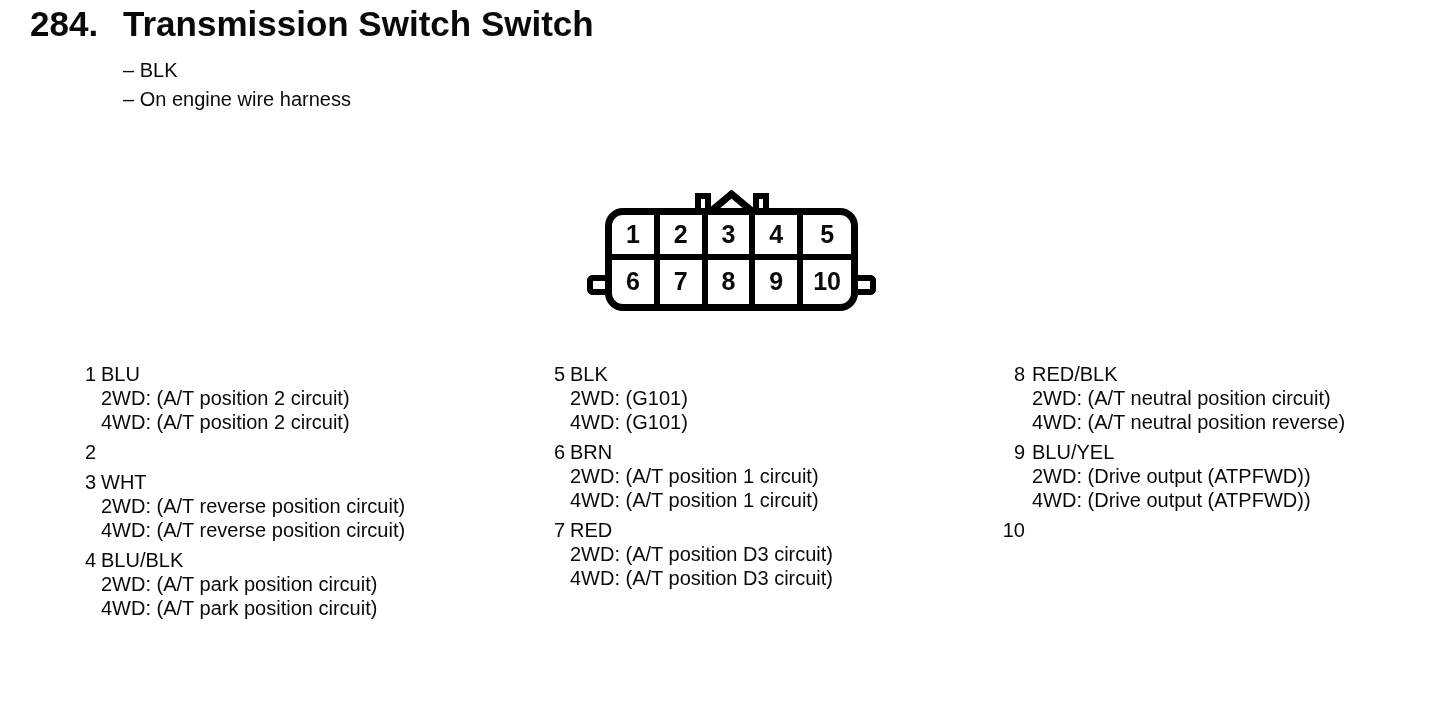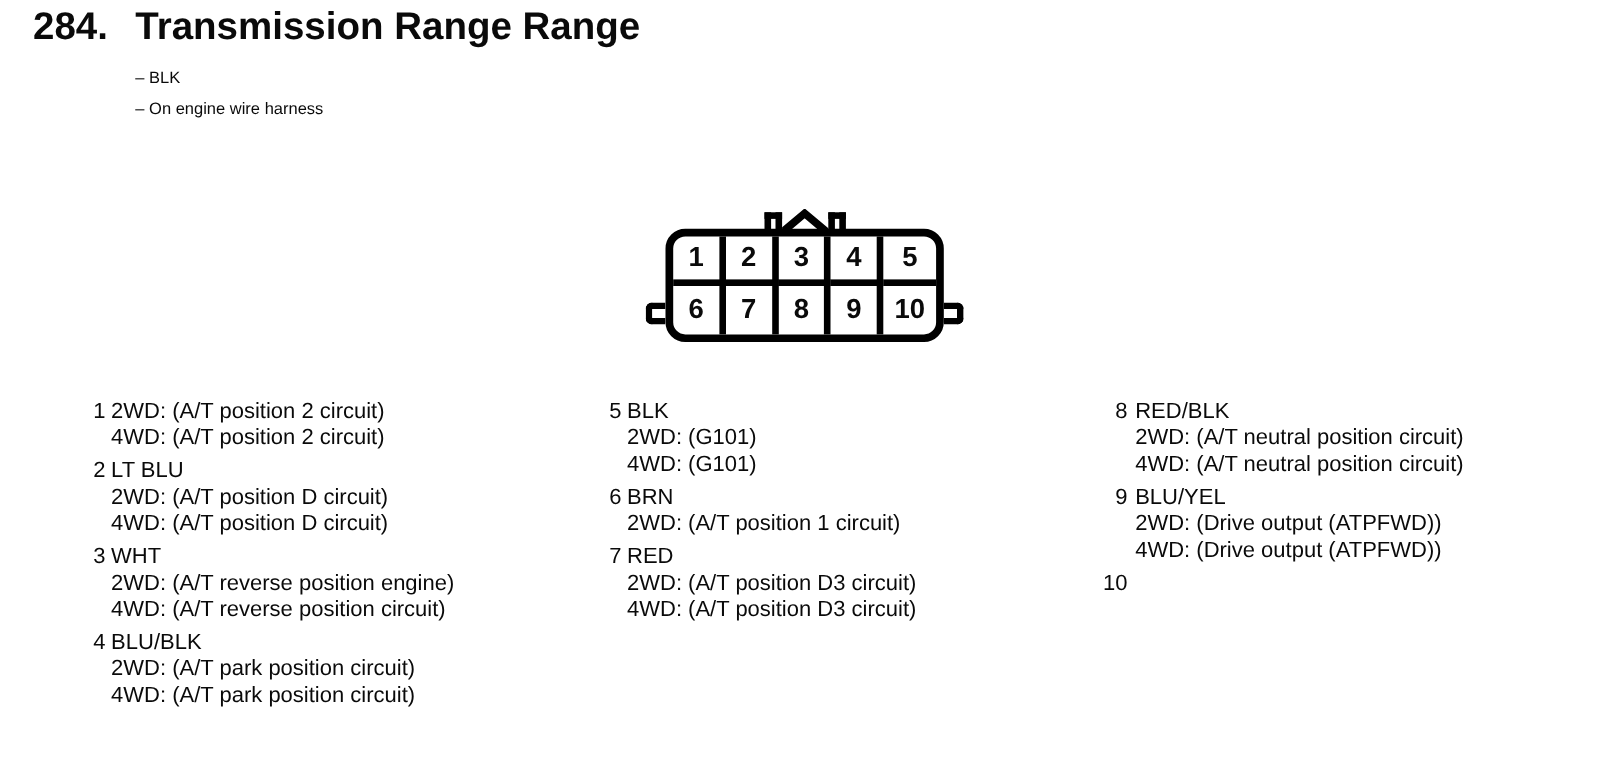--- a/index.html
+++ b/index.html
@@ -3,21 +3,21 @@
 <meta charset="utf-8">
 <style>
   html,body{margin:0;padding:0;background:#fff;}
   .page{
     position:relative;width:1456px;height:712px;background:#ffffff;
     font-family:"Liberation Sans", sans-serif;color:#0a0a0a;overflow:hidden;
   }
   
   .hdr{position:absolute;left:30px;top:5px;display:flex;font-weight:bold;font-size:35px;line-height:38px;}
   .hdr-num{width:93px;flex:none;}
-  .attrs{position:absolute;left:123px;top:56px;font-size:15px;line-height:29px;}
+  .attrs{position:absolute;left:123px;top:56px;font-size:20px;line-height:29px;}
   
   .connector{position:absolute;left:587px;top:190px;width:291px;height:126px;}
   .shell{
     position:absolute;left:18px;top:18px;width:239px;height:89px;
     border:7px solid #000;border-radius:18px;background:#fff;
   }
   .pin-grid{display:grid;width:100%;height:100%;grid-template-columns:repeat(5,1fr);grid-template-rows:1fr 1fr;}
   .cell{display:flex;align-items:center;justify-content:center;font-weight:bold;font-size:25px;}
   .cell:not(:nth-child(5n)){border-right:6px solid #000;}
   .cell:nth-child(-n+5){border-bottom:6px solid #000;}
@@ -38,21 +38,21 @@
   .col1 .num,.col2 .num{width:20px;margin-right:5px;}
   .col3 .num{width:28px;margin-right:7px;}
 </style>
 </head>
 <body>
 
 <div class="page">
 
   <div class="hdr">
     <span class="hdr-num">284.</span>
-    <span>Transmission Range Range</span>
+    <span>Transmission Switch Switch</span>
   </div>
 
   <div class="attrs">
     <div>– BLK</div>
     <div>– On engine wire harness</div>
   </div>
 
   <div class="connector">
     <svg class="peak" viewBox="0 0 291 26">
       <path d="M123 22 L144.5 4 L166 22" fill="none" stroke="#000" stroke-width="7"></path>
@@ -74,37 +74,33 @@
         <div class="cell">9</div>
         <div class="cell">10</div>
       </div>
     </div>
   </div>
 
   <div class="col col1">
     <div class="entry">
       <div class="num">1</div>
       <div>
+        <div>BLU</div>
         <div>2WD: (A/T position 2 circuit)</div>
         <div>4WD: (A/T position 2 circuit)</div>
       </div>
     </div>
     <div class="entry">
       <div class="num">2</div>
-      <div>
-        <div>LT BLU</div>
-        <div>2WD: (A/T position D circuit)</div>
-        <div>4WD: (A/T position D circuit)</div>
-      </div>
     </div>
     <div class="entry">
       <div class="num">3</div>
       <div>
         <div>WHT</div>
-        <div>2WD: (A/T reverse position engine)</div>
+        <div>2WD: (A/T reverse position circuit)</div>
         <div>4WD: (A/T reverse position circuit)</div>
       </div>
     </div>
     <div class="entry">
       <div class="num">4</div>
       <div>
         <div>BLU/BLK</div>
         <div>2WD: (A/T park position circuit)</div>
         <div>4WD: (A/T park position circuit)</div>
       </div>
@@ -118,39 +114,40 @@
         <div>BLK</div>
         <div>2WD: (G101)</div>
         <div>4WD: (G101)</div>
       </div>
     </div>
     <div class="entry">
       <div class="num">6</div>
       <div>
         <div>BRN</div>
         <div>2WD: (A/T position 1 circuit)</div>
+        <div>4WD: (A/T position 1 circuit)</div>
       </div>
     </div>
     <div class="entry">
       <div class="num">7</div>
       <div>
         <div>RED</div>
         <div>2WD: (A/T position D3 circuit)</div>
         <div>4WD: (A/T position D3 circuit)</div>
       </div>
     </div>
   </div>
 
   <div class="col col3">
     <div class="entry">
       <div class="num">8</div>
       <div>
         <div>RED/BLK</div>
         <div>2WD: (A/T neutral position circuit)</div>
-        <div>4WD: (A/T neutral position circuit)</div>
+        <div>4WD: (A/T neutral position reverse)</div>
       </div>
     </div>
     <div class="entry">
       <div class="num">9</div>
       <div>
         <div>BLU/YEL</div>
         <div>2WD: (Drive output (ATPFWD))</div>
         <div>4WD: (Drive output (ATPFWD))</div>
       </div>
     </div>

